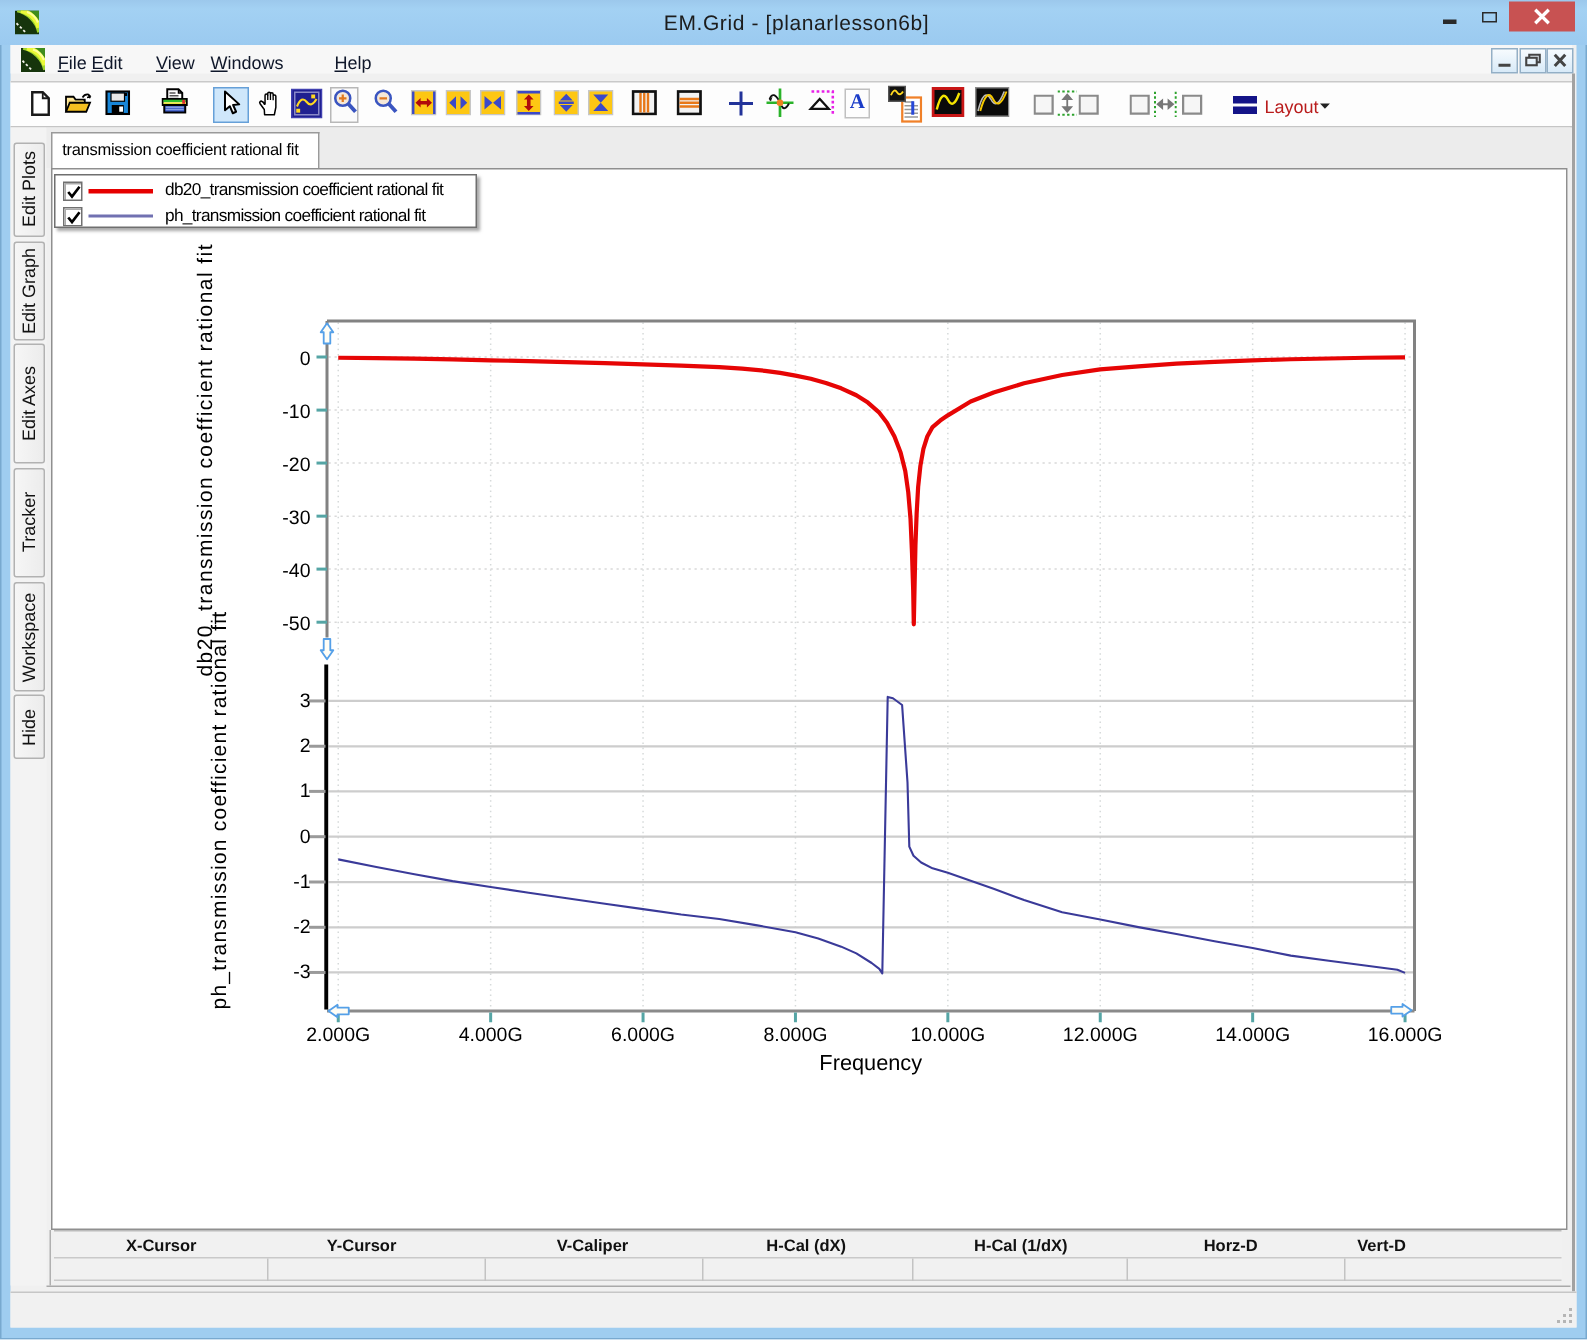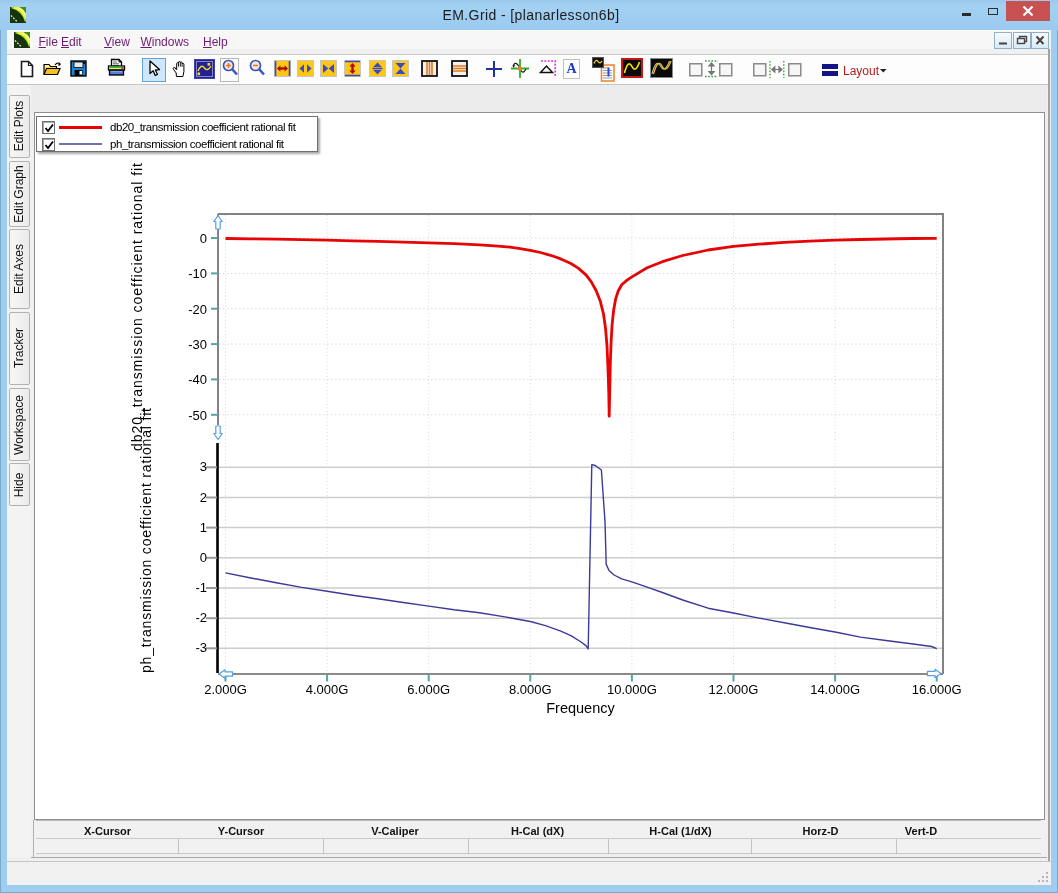--- a/index.html
+++ b/index.html
@@ -4,21 +4,21 @@
 html,body{width:1058px;height:893px;overflow:hidden;font-family:"Liberation Sans",sans-serif}
 #w{position:relative;width:1058px;height:893px;background:#9fcdf0;outline:1px solid #78a9cf;outline-offset:-1px}
 .abs{position:absolute}
 
 #title{position:absolute;left:0;top:0;width:1058px;height:30px;background:linear-gradient(#9cc8ec,#a3d1f3 20%,#9bcaf0)}
 #ttext{position:absolute;left:2px;top:6.5px;width:1058px;text-align:center;font-size:14px;letter-spacing:0.4px;color:#1c1c1c}
 #closeb{position:absolute;left:1006px;top:1px;width:44px;height:20px;background:#c85252}
 
 #client{position:absolute;left:7px;top:30px;width:1044px;height:855px;background:#f0f0f0}
 #menubar{position:absolute;left:7px;top:30px;width:1041px;height:19px;background:#f7f7f7}
-.mi{position:absolute;top:35px;font-size:12px;color:#701a75}
+.mi{position:absolute;top:35px;font-size:12px;color:#0f172a}
 #toolbar{position:absolute;left:7px;top:54px;width:1041px;height:31px;background:#fdfdfd;border-top:1px solid #c9c9c9;border-bottom:1px solid #c5c5c5}
 .mdib{position:absolute;top:32px;width:18px;height:17px;border:1px solid #93afc6;background:linear-gradient(#f7fbfe,#d8eaf8)}
 
 #sidebar{position:absolute;left:7px;top:85px;width:24px;height:772px;background:#f3f3f3}
 .stab{position:absolute;left:8.5px;width:21px;background:linear-gradient(90deg,#f6f6f6,#ececec);border:1px solid #b2b2b2;border-radius:2px}
 .stab span{position:absolute;left:50%;top:50%;transform:translate(-50%,-50%) rotate(-90deg);white-space:nowrap;font-size:12px;color:#111}
 
 #tabbar{position:absolute;left:31px;top:85px;width:1016px;height:27px;background:#ececec}
 #doctab{position:absolute;left:33.5px;top:88px;width:179px;height:24px;background:#fff;border:1px solid #9a9a9a;border-bottom:none;font-size:11px;line-height:23px;padding-left:7px;letter-spacing:-0.2px}
 #canvas{position:absolute;left:33.5px;top:111.5px;width:1011px;height:708.5px;background:#fff;border:1px solid #8f8f8f}
@@ -64,21 +64,21 @@
 <path d="M4 0 L16 0 L16 12 Z" fill="#3f8c1c"></path>
 <path d="M1.5 0 A 19 19 0 0 1 16 14.5" fill="none" stroke="#9ed42e" stroke-width="2.4"></path>
 <path d="M4 0 A 15.5 15.5 0 0 1 16 11.5" fill="none" stroke="#eaf838" stroke-width="3.4"></path>
 <path d="M8 1 A 12 12 0 0 1 15.3 8" fill="none" stroke="#fdff9a" stroke-width="1.4"></path>
 <path d="M1 8.5 L7.5 15" stroke="#f2f2ea" stroke-width="1.2" stroke-dasharray="1.7,1.5"></path>
     </svg>
   <span class="mi" style="left:38.5px"><u>F</u>ile</span>
   <span class="mi" style="left:61px"><u>E</u>dit</span>
   <span class="mi" style="left:104px"><u>V</u>iew</span>
   <span class="mi" style="left:140.4px"><u>W</u>indows</span>
-  <span class="mi" style="left:203px"><u>H</u>elp</span>
+  <span class="mi" style="left:223px"><u>H</u>elp</span>
   <div class="mdib" style="left:994px">
       <svg width="16" height="15">
         <path d="M4 10.5 H12" stroke="#444" stroke-width="2"></path>
       </svg>
     </div>
   <div class="mdib" style="left:1012.5px">
       <svg width="16" height="15">
         <path d="M5.5 5.5 V3.5 H12.5 V8.5 H10.5" fill="none" stroke="#444" stroke-width="1.4"></path>
         <rect x="3.5" y="5.5" width="7" height="5" fill="none" stroke="#444" stroke-width="1.4"></rect>
       </svg>
@@ -252,20 +252,21 @@
   <div class="stab" style="top:311.5px;height:73.5px">
       <span>Tracker</span>
     </div>
   <div class="stab" style="top:388px;height:73px">
       <span>Workspace</span>
     </div>
   <div class="stab" style="top:463px;height:43px">
       <span>Hide</span>
     </div>
   <div id="tabbar"></div>
+  <div id="doctab">transmission coefficient rational fit</div>
   <div id="canvas"></div>
   <svg class="abs" style="left:34px;top:112px" width="1011" height="708" id="plot">
 <line x1="191.5" y1="103" x2="191.5" y2="561" stroke="#d6dada" stroke-width="1" stroke-dasharray="1,2.5"></line>
 <line x1="293.1" y1="103" x2="293.1" y2="561" stroke="#d6dada" stroke-width="1" stroke-dasharray="1,2.5"></line>
 <line x1="394.7" y1="103" x2="394.7" y2="561" stroke="#d6dada" stroke-width="1" stroke-dasharray="1,2.5"></line>
 <line x1="496.3" y1="103" x2="496.3" y2="561" stroke="#d6dada" stroke-width="1" stroke-dasharray="1,2.5"></line>
 <line x1="597.9" y1="103" x2="597.9" y2="561" stroke="#d6dada" stroke-width="1" stroke-dasharray="1,2.5"></line>
 <line x1="699.5" y1="103" x2="699.5" y2="561" stroke="#d6dada" stroke-width="1" stroke-dasharray="1,2.5"></line>
 <line x1="801.1" y1="103" x2="801.1" y2="561" stroke="#d6dada" stroke-width="1" stroke-dasharray="1,2.5"></line>
 <line x1="902.7" y1="103" x2="902.7" y2="561" stroke="#d6dada" stroke-width="1" stroke-dasharray="1,2.5"></line>

